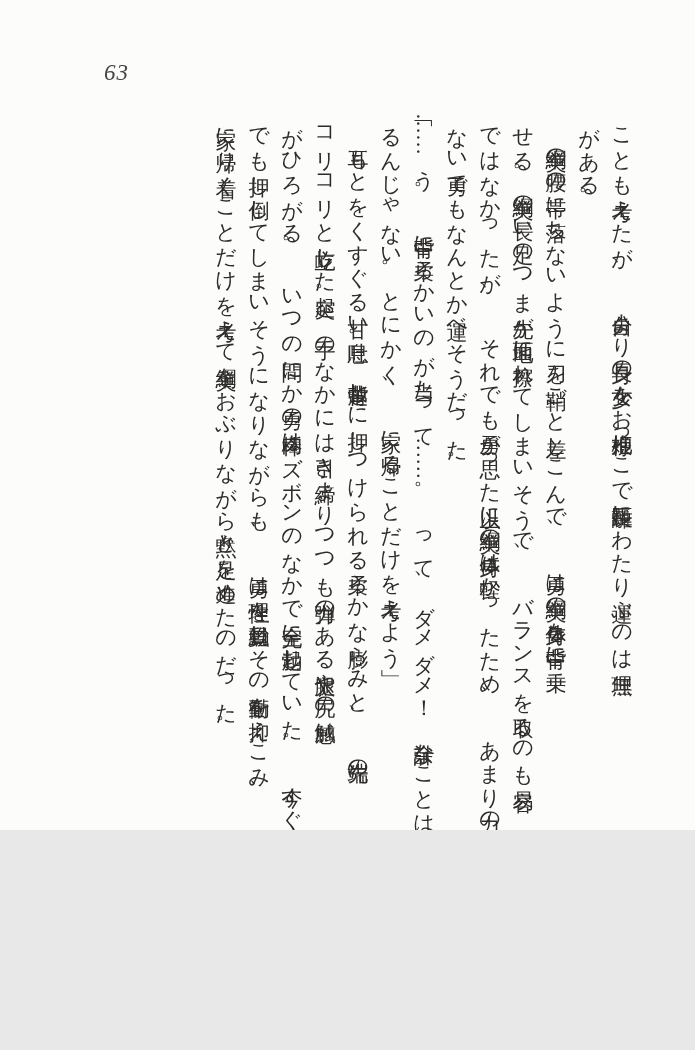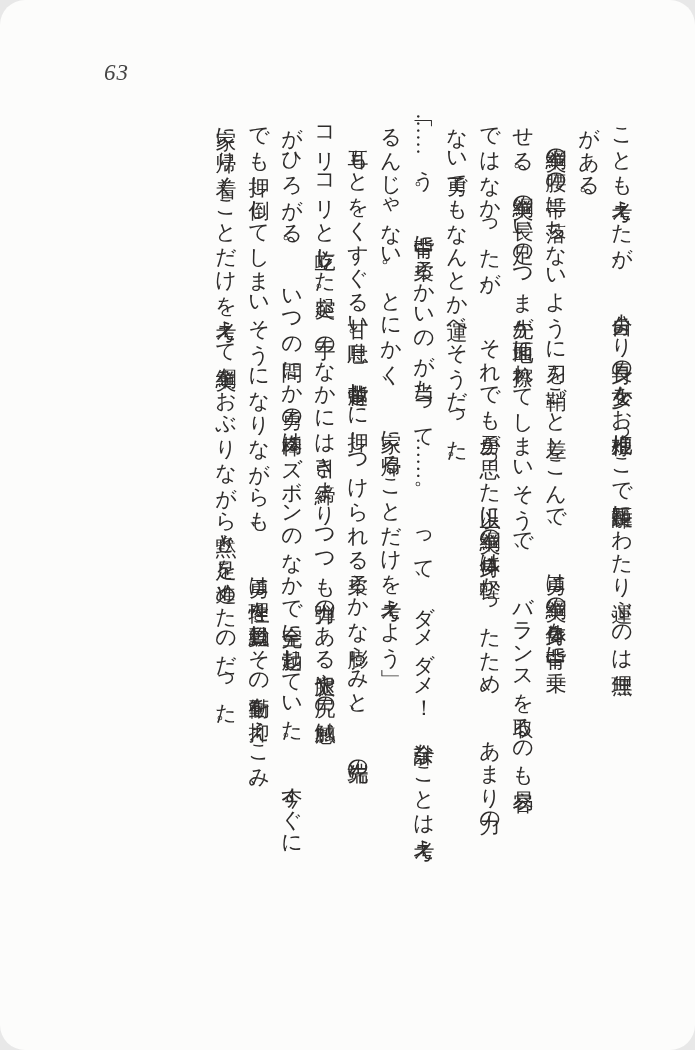--- a/index.html
+++ b/index.html
@@ -3,25 +3,24 @@
 <meta charset="utf-8">
 <style>
   html, body {
     margin: 0;
     padding: 0;
     background: #e8e8e8;
   }
   .page {
     position: relative;
     width: 695px;
-    height: 1050px;
+    height: 830px;
     background: #fcfcfb;
     overflow: hidden;
     font-family: "Liberation Serif", "DejaVu Serif", serif;
-    border-radius: 25px;
   }
   .page-number {
     position: absolute;
     top: 60px;
     left: 104px;
     font-style: italic;
     font-size: 23px;
     color: #454545;
     letter-spacing: 1px;
     user-select: none;

